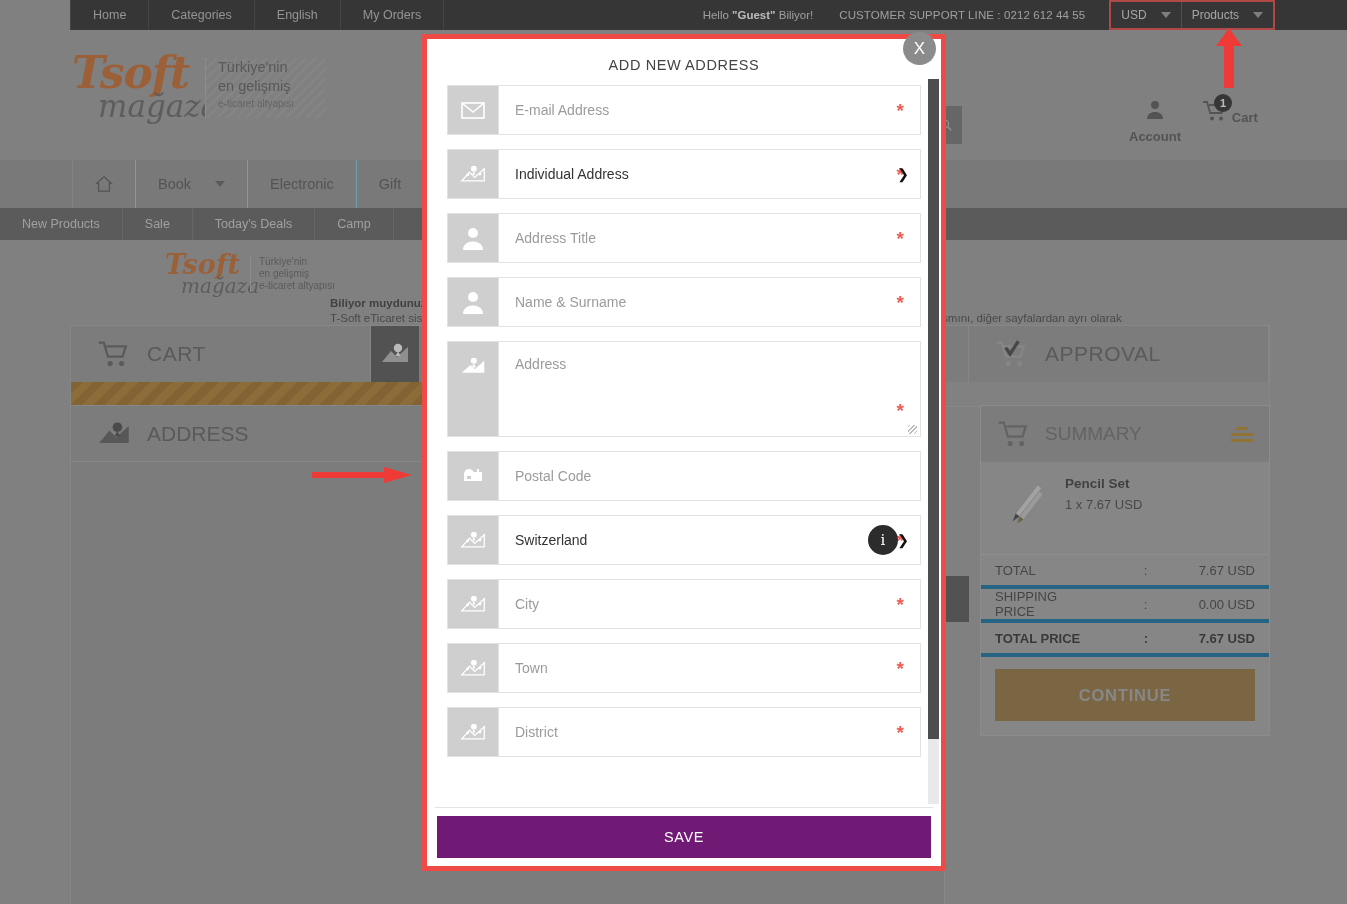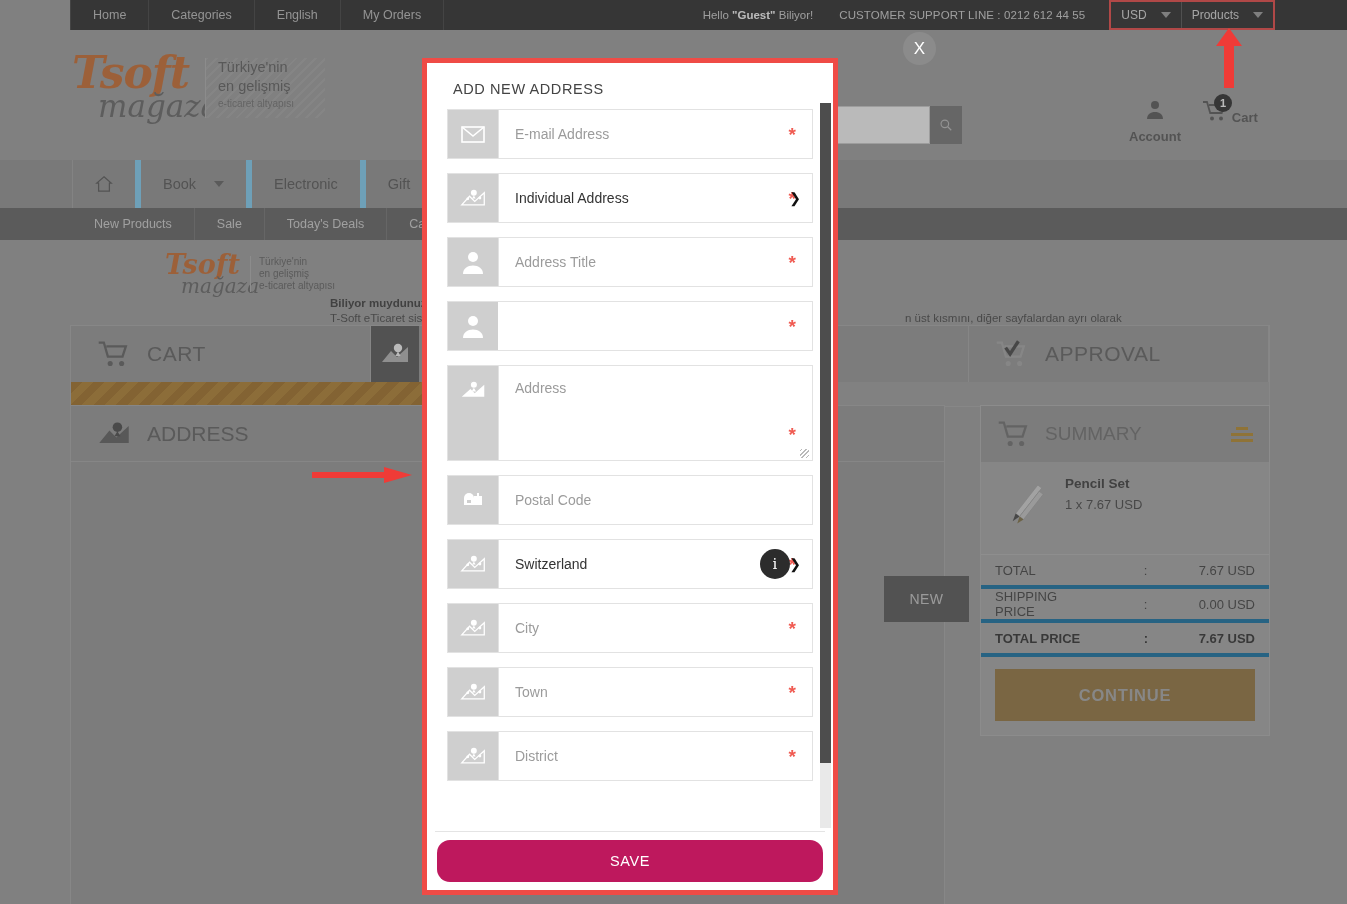--- a/index.html
+++ b/index.html
@@ -71,25 +71,25 @@
   .acct .ic { display: block; margin: 0 auto 6px; }
   .acct-account { left: 1124px; width: 62px; }
   .acct-cart { left: 1200px; width: 60px; }
   .cart-badge { position: absolute; right: -4px; top: -6px; width: 18px; height: 18px;
     background: #1c1c1c; color: #fff; border-radius: 50%; font-size: 11px;
     display: flex; align-items: center; justify-content: center; font-weight: bold; }
 
   
   .catnav { position: absolute; left: 0; top: 160px; width: 1347px; height: 48px;
     background: #909090; display: flex; align-items: stretch; padding-left: 72px; }
-  .catnav .ci { display: flex; align-items: center; gap: 18px; padding: 0 22px;
-    color: #4e4e4e; font-size: 14.5px; border-right: 6px solid #7dd3fc; }
+  .catnav .ci { display: flex; align-items: center; gap: 24px; padding: 0 22px;
+    color: #4e4e4e; font-size: 14.5px; border-right: 1px solid #7dd3fc; }
   .catnav .ci:first-child { border-left: 1px solid #a1a1a1; }
   .subnav { position: absolute; left: 0; top: 208px; width: 1347px; height: 32px;
-    background: #5c5c5c; display: flex; align-items: stretch; padding-left: 72px; }
+    background: #5c5c5c; display: flex; align-items: stretch; }
   .subnav .si { display: flex; align-items: center; padding: 0 22px;
     color: #d2d2d2; font-size: 12.5px; border-right: 1px solid #6e6e6e; }
 
   
   .content { position: absolute; left: 0; top: 240px; width: 1347px; height: 664px; background: #9b9b9b; }
   .banner-logo { position: absolute; left: 165px; top: 12px; }
   .banner-logo .b1 { font-family: "DejaVu Serif", serif; font-size: 27px; font-weight: bold;
     font-style: italic; color: #cc6522; line-height: 26px; }
   .banner-logo .b2 { font-family: "DejaVu Serif", serif; font-size: 20px; font-style: italic;
     color: #5f5f5f; margin-left: 16px; margin-top: -4px; }
@@ -143,22 +143,22 @@
   .sum-line .val { margin-left: auto; }
   .sum-line.bold { font-weight: bold; color: #1f1f1f; }
   .continue { margin: 12px 14px 14px; height: 52px; background: #926f33; color: #a8a8a8;
     display: flex; align-items: center; justify-content: center; font-size: 16.5px;
     font-weight: bold; letter-spacing: .8px; }
 
   
   .dim { position: absolute; inset: 0; background: rgba(90,90,90,0.42); }
 
   
-  .modal-outline { position: absolute; left: 422px; top: 58px; width: 416px; height: 837px;
-    border: 5px solid #ef4b46; background: #fff; }
+  .modal-outline { position: absolute; left: 422px; top: 34px; width: 524px; height: 837px;
+    border: 5px solid #ef4b46; background: #fff; text-align: center; }
   .modal-inner { position: absolute; inset: 0; background: #fff; overflow: hidden; }
   .modal-title { padding: 18px 26px 10px; font-size: 14.5px; color: #444; letter-spacing: .6px; }
   .form-scroll { position: absolute; left: 8px; right: 8px; top: 46px; bottom: 58px;
     overflow: hidden; }
   .fieldrow { display: flex; margin: 0 12px 14px; border: 1px solid #e2e2e2;
     height: 50px; position: relative; background: #fff; }
   .fieldrow.tall { height: 96px; }
   .ficon { width: 50px; background: #cfcfcf; display: flex; align-items: center;
     justify-content: center; flex: none; }
   .ficon svg { width: 26px; height: 26px; }
@@ -171,22 +171,22 @@
   .fieldrow.tall .req { top: auto; bottom: 16px; transform: none; }
   .dchev { position: absolute; right: 11px; top: 50%; transform: translateY(-50%);
     color: #111; font-size: 14px; }
   .resizer { position: absolute; right: 3px; bottom: 2px; width: 9px; height: 9px;
     background: repeating-linear-gradient(135deg,transparent 0 1px,#b9b9b9 1px 2px,transparent 2px 3px); }
   .modal-scrollbar { position: absolute; right: 2px; top: 40px; width: 11px; bottom: 62px;
     background: #e9e9e9; }
   .modal-thumb { position: absolute; left: 0; top: 0; width: 11px; height: 660px; background: #4d4d4d; }
   .save-sep { position: absolute; left: 8px; right: 8px; bottom: 58px; height: 1px; background: #e4e4e4; }
   .savebtn { position: absolute; left: 10px; right: 10px; bottom: 8px; height: 42px;
-    background: #be185d; color: #fff; display: flex; align-items: center;
-    justify-content: center; font-size: 14.5px; letter-spacing: .6px; border-radius: 13px; }
+    background: #701a75; color: #fff; display: flex; align-items: center;
+    justify-content: center; font-size: 14.5px; letter-spacing: .6px; }
   .info-badge { position: absolute; right: 22px; top: 50%; transform: translateY(-50%);
     width: 30px; height: 30px; border-radius: 50%; background: #2c2c2c; color: #fff;
     display: flex; align-items: center; justify-content: center;
     font-family: "DejaVu Serif", serif; font-size: 15px; }
 
   .closebtn { position: absolute; left: 903px; top: 32px; width: 33px; height: 33px;
     border-radius: 50%; background: #8b8b8b; color: #fff; display: flex;
     align-items: center; justify-content: center; font-size: 17px; }
 
   
@@ -446,20 +446,21 @@
           <span class="req">*</span>
         </div>
 
         <div class="fieldrow">
           <div class="ficon">
             <svg viewBox="0 0 26 26">
                 <circle cx="13" cy="8" r="5" fill="#fff"></circle>
                 <path d="M3 25c0-5.5 4.5-8.5 10-8.5s10 3 10 8.5z" fill="#fff"></path>
               </svg>
           </div>
+          <div class="finput">Name &amp; Surname</div>
           <span class="req">*</span>
         </div>
 
         <div class="fieldrow tall">
           <div class="ficon" style="align-items:flex-start;padding-top:10px">
             <svg viewBox="0 0 30 24">
                 <path d="M2 21 L12 12 L17 17 L28 7 L28 21 Z" fill="#fff"></path>
                 <circle cx="16" cy="7" r="4.2" fill="#fff" stroke="#cfcfcf" stroke-width="1.4"></circle>
                 <path d="M16 10.5 l-2.6 4.5 h5.2 z" fill="#fff"></path>
               </svg>

